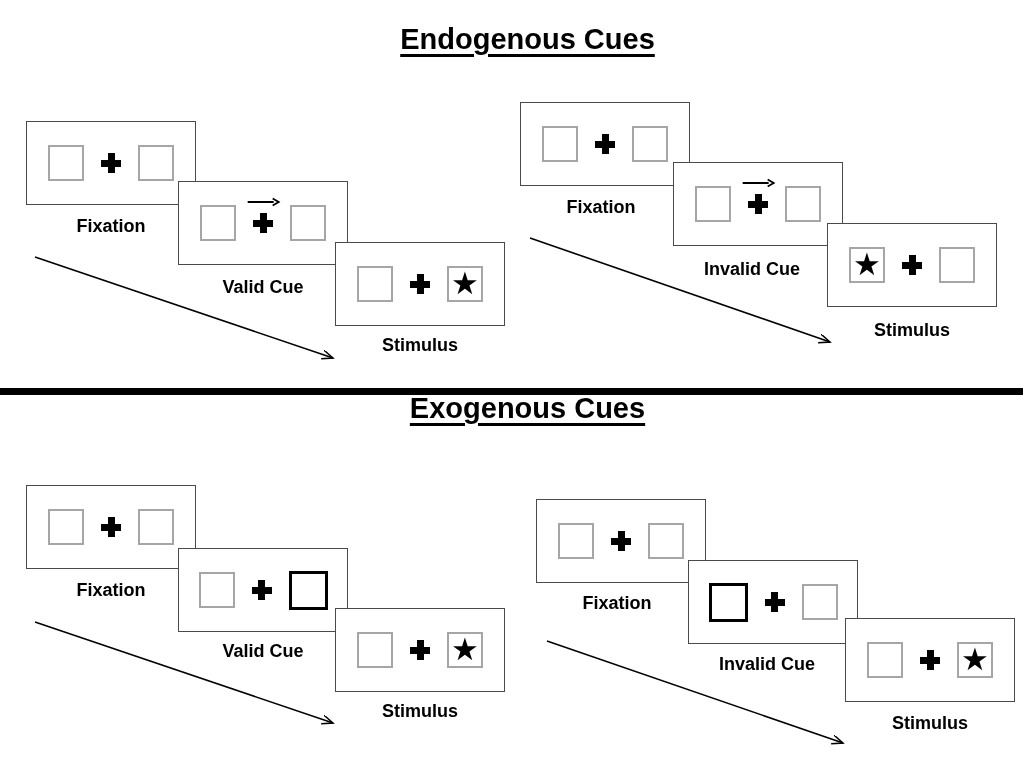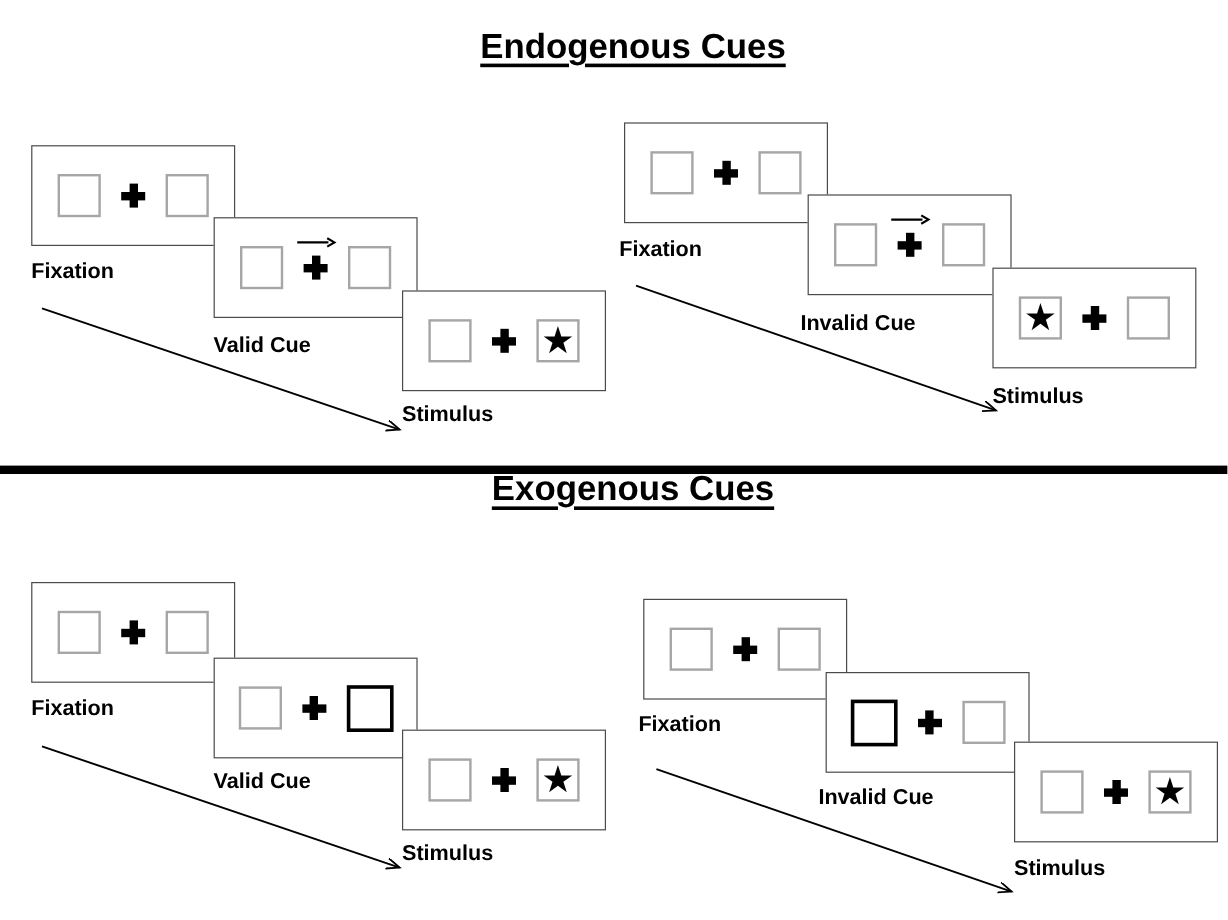--- a/index.html
+++ b/index.html
@@ -25,21 +25,21 @@
     display:flex;align-items:center;justify-content:center;box-sizing:content-box;
   }
   .box.thick{width:33px;height:33px;border:3px solid #000;}
   .star{font-size:31px;line-height:1;color:#000;transform:translateY(-1px);}
   .plus{width:20px;height:20px;position:relative;flex:0 0 auto;}
   .plus::before{content:"";position:absolute;left:0;top:6.5px;width:20px;height:7px;background:#000;}
   .plus::after{content:"";position:absolute;left:6.5px;top:0;width:7px;height:20px;background:#000;}
   .plus-wrap{position:relative;display:flex;align-items:center;justify-content:center;flex:0 0 auto;}
   .cue-arrow{position:absolute;top:-17px;left:50%;transform:translateX(-48%);}
   .plabel{
-    position:absolute;width:170px;
+    position:absolute;width:170px;text-align:center;
     font-size:18px;font-weight:700;line-height:22px;white-space:nowrap;
   }
   .flow-arrow{position:absolute;overflow:visible;}
 </style>
 </head>
 <body>
 
 <h1 class="title" style="top:23px">Endogenous Cues</h1>
 
 <div class="panel" style="left:26px;top:121px;z-index:1">

